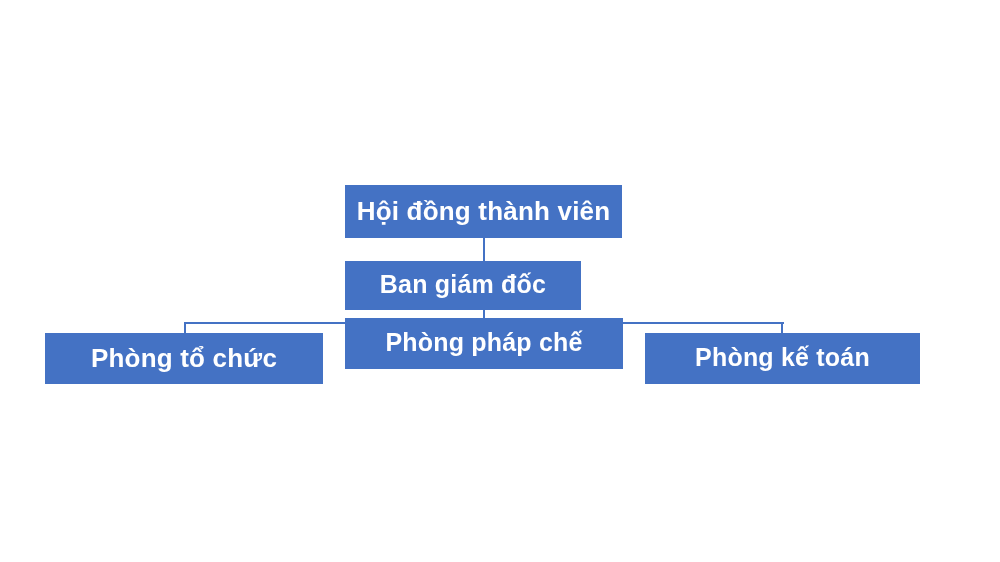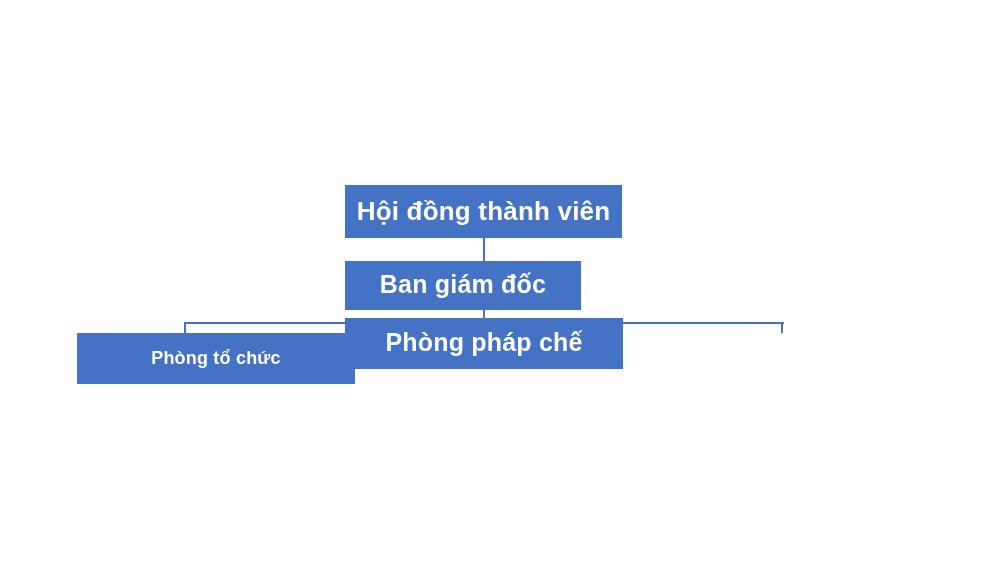--- a/index.html
+++ b/index.html
@@ -50,22 +50,21 @@
     width: 236px;
     height: 49px;
     font-size: 25px;
   }
   
   #node-dept-0 {
     left: 45px;
     top: 333px;
     width: 278px;
     height: 51px;
-    font-size: 18px;
-    margin-left: 32px;
+    font-size: 26px;
   }
   #node-dept-1 {
     left: 345px;
     top: 318px;
     width: 278px;
     height: 51px;
     font-size: 25px;
   }
   #node-dept-2 {
     left: 645px;
@@ -139,14 +138,17 @@
   </div>
 
   <div class="node" id="node-dept-0">
     <span class="node-label">Phòng tổ chức</span>
   </div>
 
   <div class="node" id="node-dept-1">
     <span class="node-label">Phòng pháp chế</span>
   </div>
 
+  <div class="node" id="node-dept-2">
+    <span class="node-label">Phòng kế toán</span>
+  </div>
 
 </div>
 
 </body></html>

